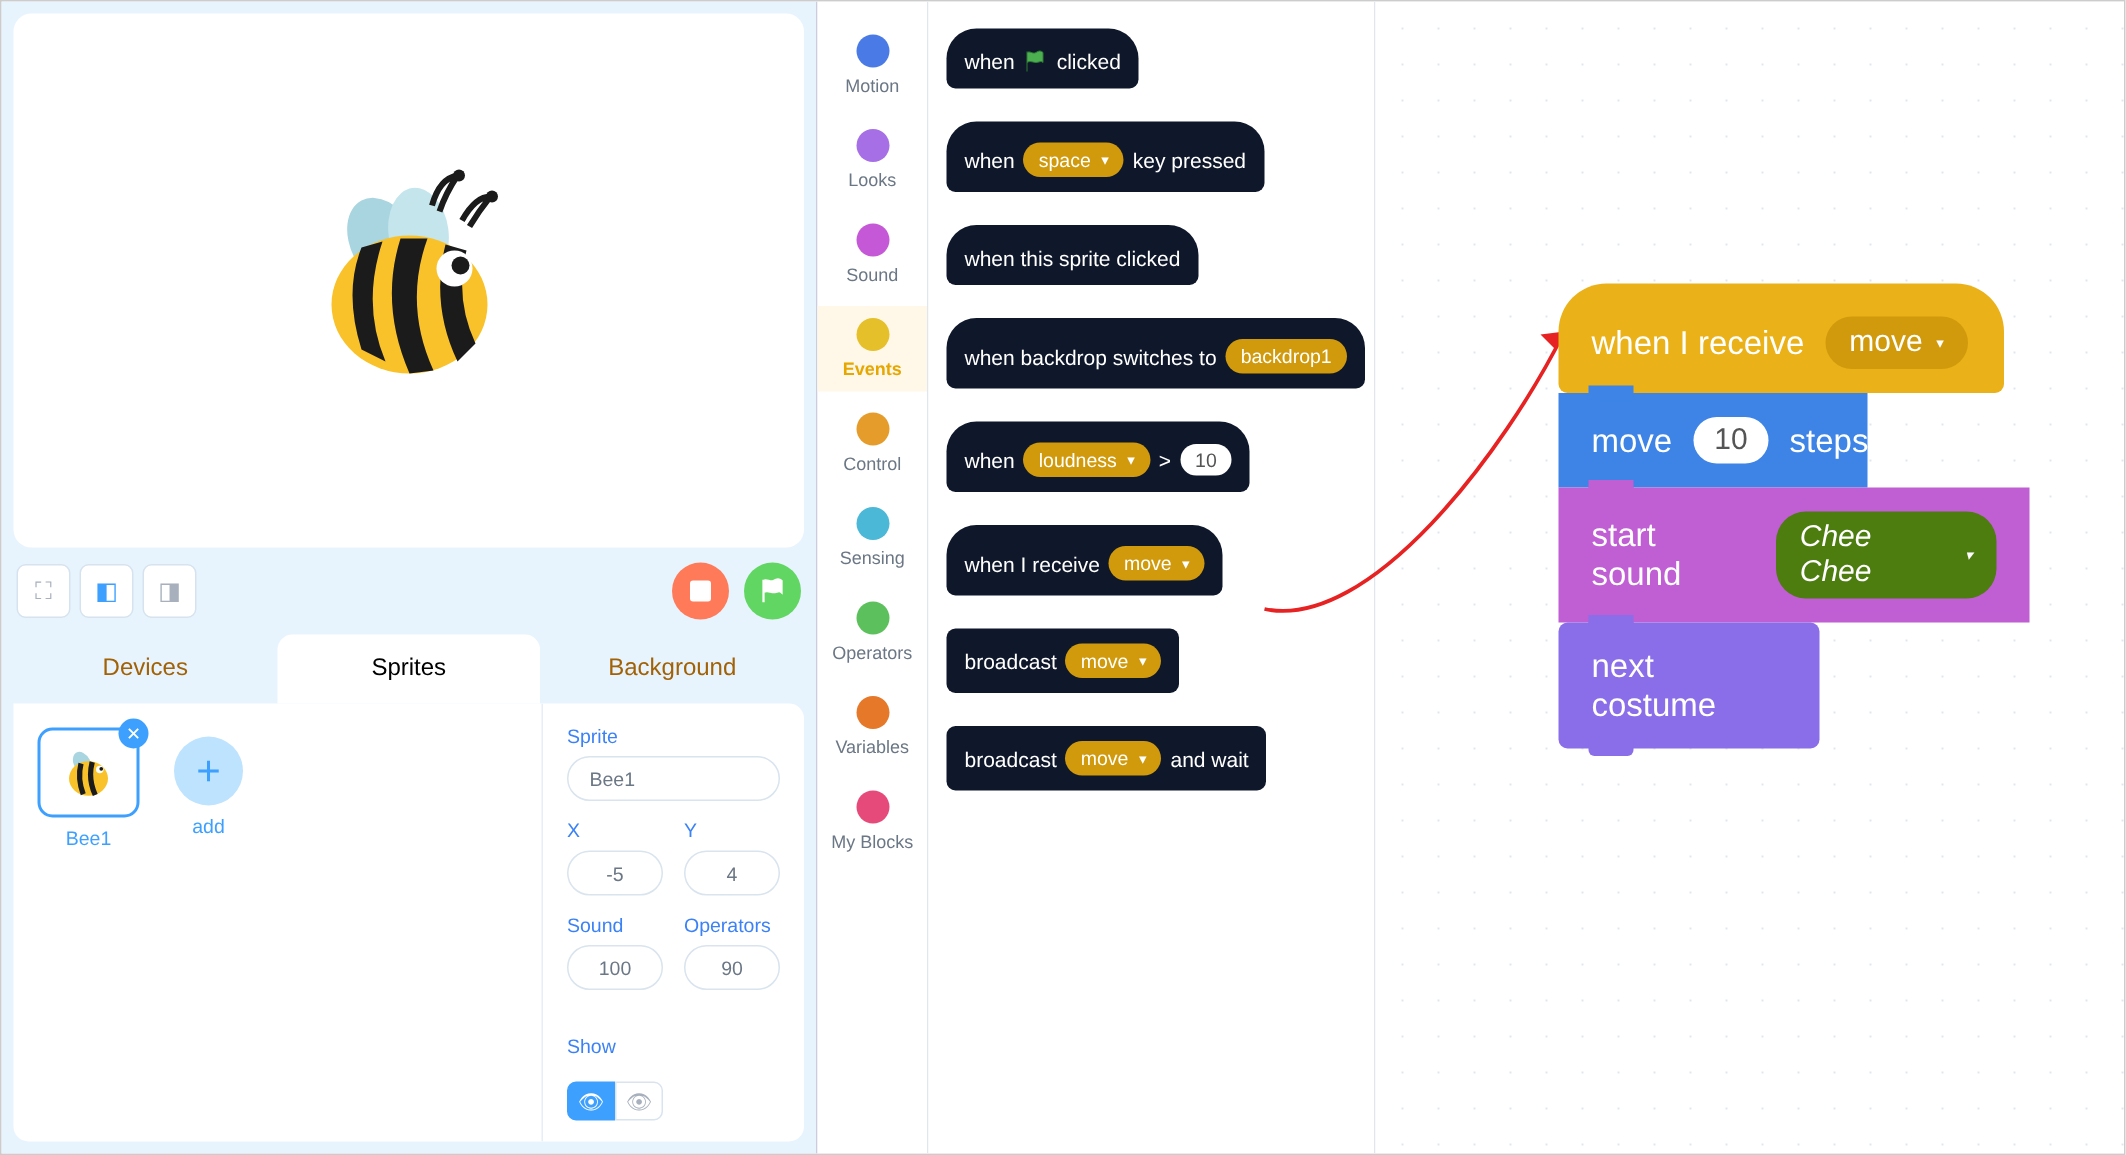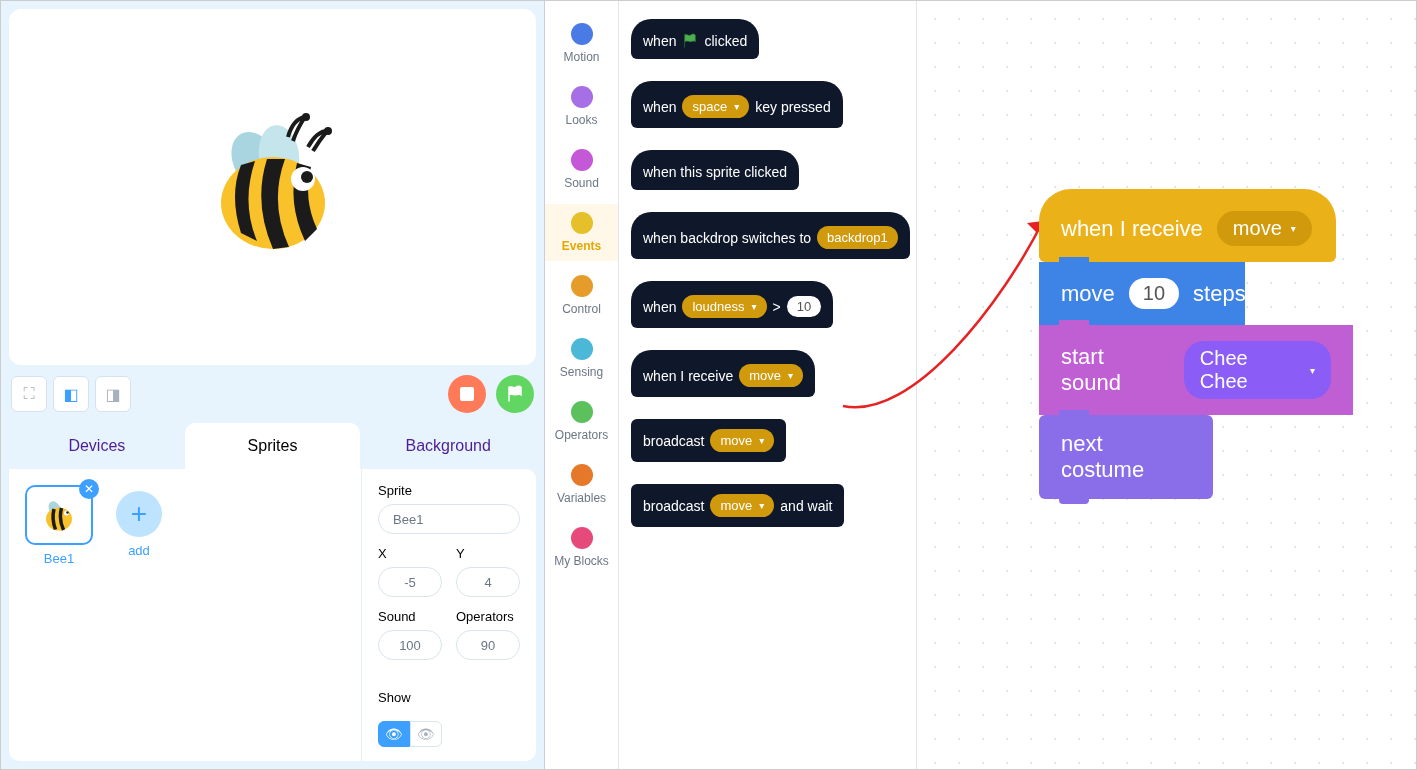--- a/index.html
+++ b/index.html
@@ -18,33 +18,33 @@
   .sc-btn { width: 36px; height: 36px; border-radius: 6px; background: #fff; border: 1px solid #d6e2ee; display: flex; align-items: center; justify-content: center; cursor: pointer; color:#a7b0bc; }
   .sc-btn.active { color: #3da0ff; }
   .sc-right { margin-left: auto; display: flex; gap: 10px; }
   .circle-btn { width: 38px; height: 38px; border-radius: 50%; display: flex; align-items: center; justify-content: center; cursor: pointer; }
   .stop-btn { background: #ff7a59; }
   .go-btn { background: #62d662; }
   .stop-inner { width: 14px; height: 14px; background: #fff; border-radius: 2px; }
   .flag-svg { width: 18px; height: 18px; }
 
   .tabs-row { display: flex; background: #e8f4fd; }
-  .tab { flex: 1; text-align: center; padding: 14px 0; font-size: 16px; color: #4c1d95; border-radius: 10px 10px 0 0; cursor: pointer; }
+  .tab { flex: 1; text-align: center; padding: 14px 0; font-size: 16px; color: #a16207; border-radius: 10px 10px 0 0; cursor: pointer; }
   .tab.active { background: #fff; color: #000000; }
 
   .sprite-panel { background: #fff; border-radius: 0 10px 10px 10px; display: flex; min-height: 260px; overflow: hidden; }
   .sprite-list { width: 362px; padding: 16px; display: flex; gap: 12px; align-items: flex-start; }
   .sprite-card { width: 68px; text-align: center; }
   .sprite-thumb { width: 68px; height: 60px; border: 2px solid #3da0ff; border-radius: 10px; position: relative; display: flex; align-items: center; justify-content: center; background: #fff; }
   .sprite-thumb .delete-x { position: absolute; top: -8px; right: -8px; width: 20px; height: 20px; background: #3da0ff; border-radius: 50%; color: #fff; font-size: 12px; display: flex; align-items: center; justify-content: center; cursor:pointer; }
   .sprite-label { font-size: 13px; color: #3da0ff; margin-top: 6px; }
   .add-card .add-thumb { width: 46px; height: 46px; border-radius: 50%; background: #bee3fe; display: flex; align-items: center; justify-content: center; color: #3da0ff; font-size: 28px; margin: 6px auto 0; cursor:pointer; }
 
   .sprite-props { flex: 1; border-left: 1px solid #e6eef6; padding: 14px 16px; font-size: 14px; color: #6b7785; }
-  .sprite-props .label { font-size: 13px; color: #000000; margin-bottom: 6px; }
+  .sprite-props .label { font-size: 13px; color: #3b82f6; margin-bottom: 6px; }
   .text-pill { width: 142px; height: 30px; border-radius: 16px; border: 1px solid #d9e4ee; background: #fff; padding: 0 14px; font-size: 13px; color: #6b7785; display: flex; align-items: center; }
   .mini-pill { width: 64px; height: 30px; border-radius: 16px; border: 1px solid #d9e4ee; background: #fff; display: flex; align-items: center; justify-content: center; font-size: 13px; color: #6b7785; }
   .prop-row { display: flex; gap: 14px; margin-top: 12px; }
   .prop-col { display: flex; flex-direction: column; }
   .show-toggle { display: flex; margin-top: 6px; }
   .eye-btn { width: 32px; height: 26px; border: 1px solid #d9e4ee; display: flex; align-items: center; justify-content: center; font-size: 14px; color: #a7b0bc; cursor:pointer; }
   .eye-btn.on { background: #3da0ff; color: #fff; border-color: #3da0ff; border-radius: 6px 0 0 6px; }
   .eye-btn.off { border-radius: 0 6px 6px 0; }
 
   
@@ -71,21 +71,21 @@
     background-size: 24px 24px; background-position: 6px 6px; }
   .stack { position: absolute; top: 188px; left: 122px; }
   .big-block { padding: 16px 22px; font-size: 22px; color: #fff; display: flex; align-items: center; gap: 14px; position: relative; }
   .big-hat { border-radius: 32px 32px 6px 6px; padding-top: 22px; }
   .big-block .slot { border-radius: 20px; padding: 6px 16px; font-size: 20px; display: inline-flex; align-items: center; gap: 6px; }
   .b-events { background: #eab118; }
   .b-events .slot { background: #d19a0d; }
   .b-motion { background: #3d84e6; width: 206px; }
   .b-motion .num { background: #fff; color: #555; border-radius: 18px; padding: 4px 14px; font-size: 20px; }
   .b-sound { background: #c05ed4; width: 314px; }
-  .b-sound .slot { background: #8b5cf6; }
+  .b-sound .slot { background: #4d7c0f; font-style: italic; }
   .b-looks { background: #8a6de8; border-radius: 6px 6px 6px 6px; width: 174px; }
   .bump::before { content:""; position:absolute; top:-5px; left:20px; width:30px; height:10px; background:inherit; border-radius:0 0 4px 4px; }
   .bumpbot::after { content:""; position:absolute; bottom:-5px; left:20px; width:30px; height:10px; background:inherit; border-radius:0 0 4px 4px; }
 
   .arrow-svg { position: absolute; top: 180px; left: -64px; width: 210px; height: 260px; pointer-events: none; overflow: visible; }
 </style>
 </head>
 <body>
 
 <div class="main-layout">

